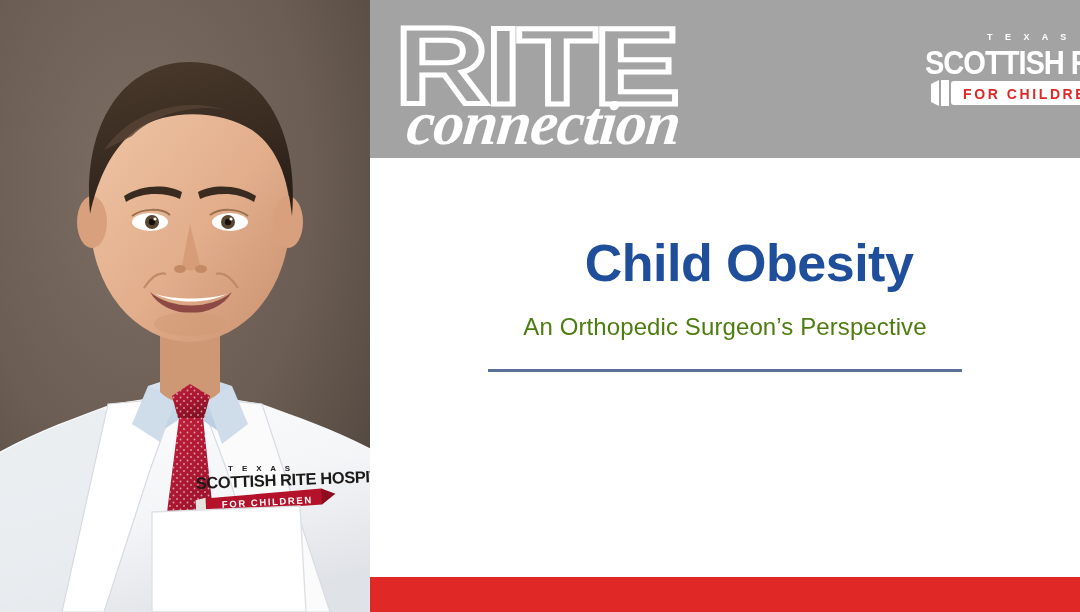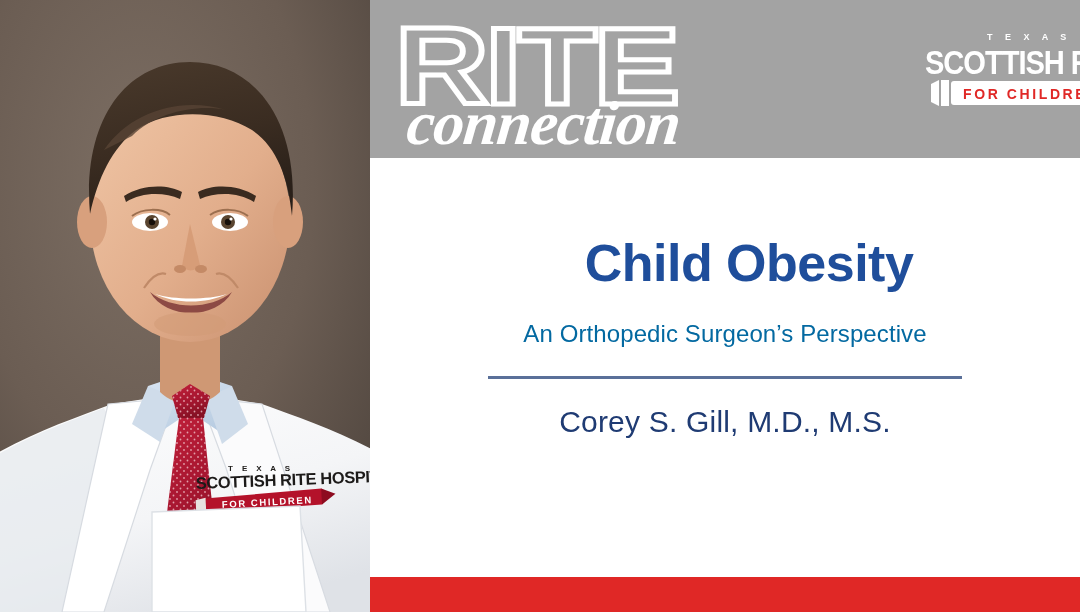--- a/index.html
+++ b/index.html
@@ -83,26 +83,26 @@
     padding-top: 78px;
     font-family: "Liberation Sans", sans-serif;
     font-size: 52px;
     font-weight: bold;
     color: #1f4e9b;
     letter-spacing: -0.5px;
     line-height: 1.05;
     padding-left: 48px;
   }
   .page-subtitle {
-    margin: 15px;
+    margin: 8px;
     padding-top: 14px;
     font-family: "Liberation Sans", sans-serif;
     font-size: 24px;
     font-weight: normal;
-    color: #0369a1;
+    color: #4d7c0f;
     letter-spacing: 0.1px;
   }
   .divider {
     width: 474px;
     height: 3px;
     background: #5a7099;
     margin: 28px auto 0 auto;
   }
   .byline {
     margin: 0;
@@ -263,19 +263,18 @@
       </svg>
     </div>
 
   </div>
 
   <div class="content">
     <div class="title-block">
       <h1 class="page-title">Child Obesity</h1>
       <p class="page-subtitle">An Orthopedic Surgeon’s Perspective</p>
       <div class="divider"></div>
-      <p class="byline">Corey S. Gill, M.D., M.S.</p>
     </div>
   </div>
 
   <div class="footer-bar"></div>
 
 </div>
 
 </body></html>

